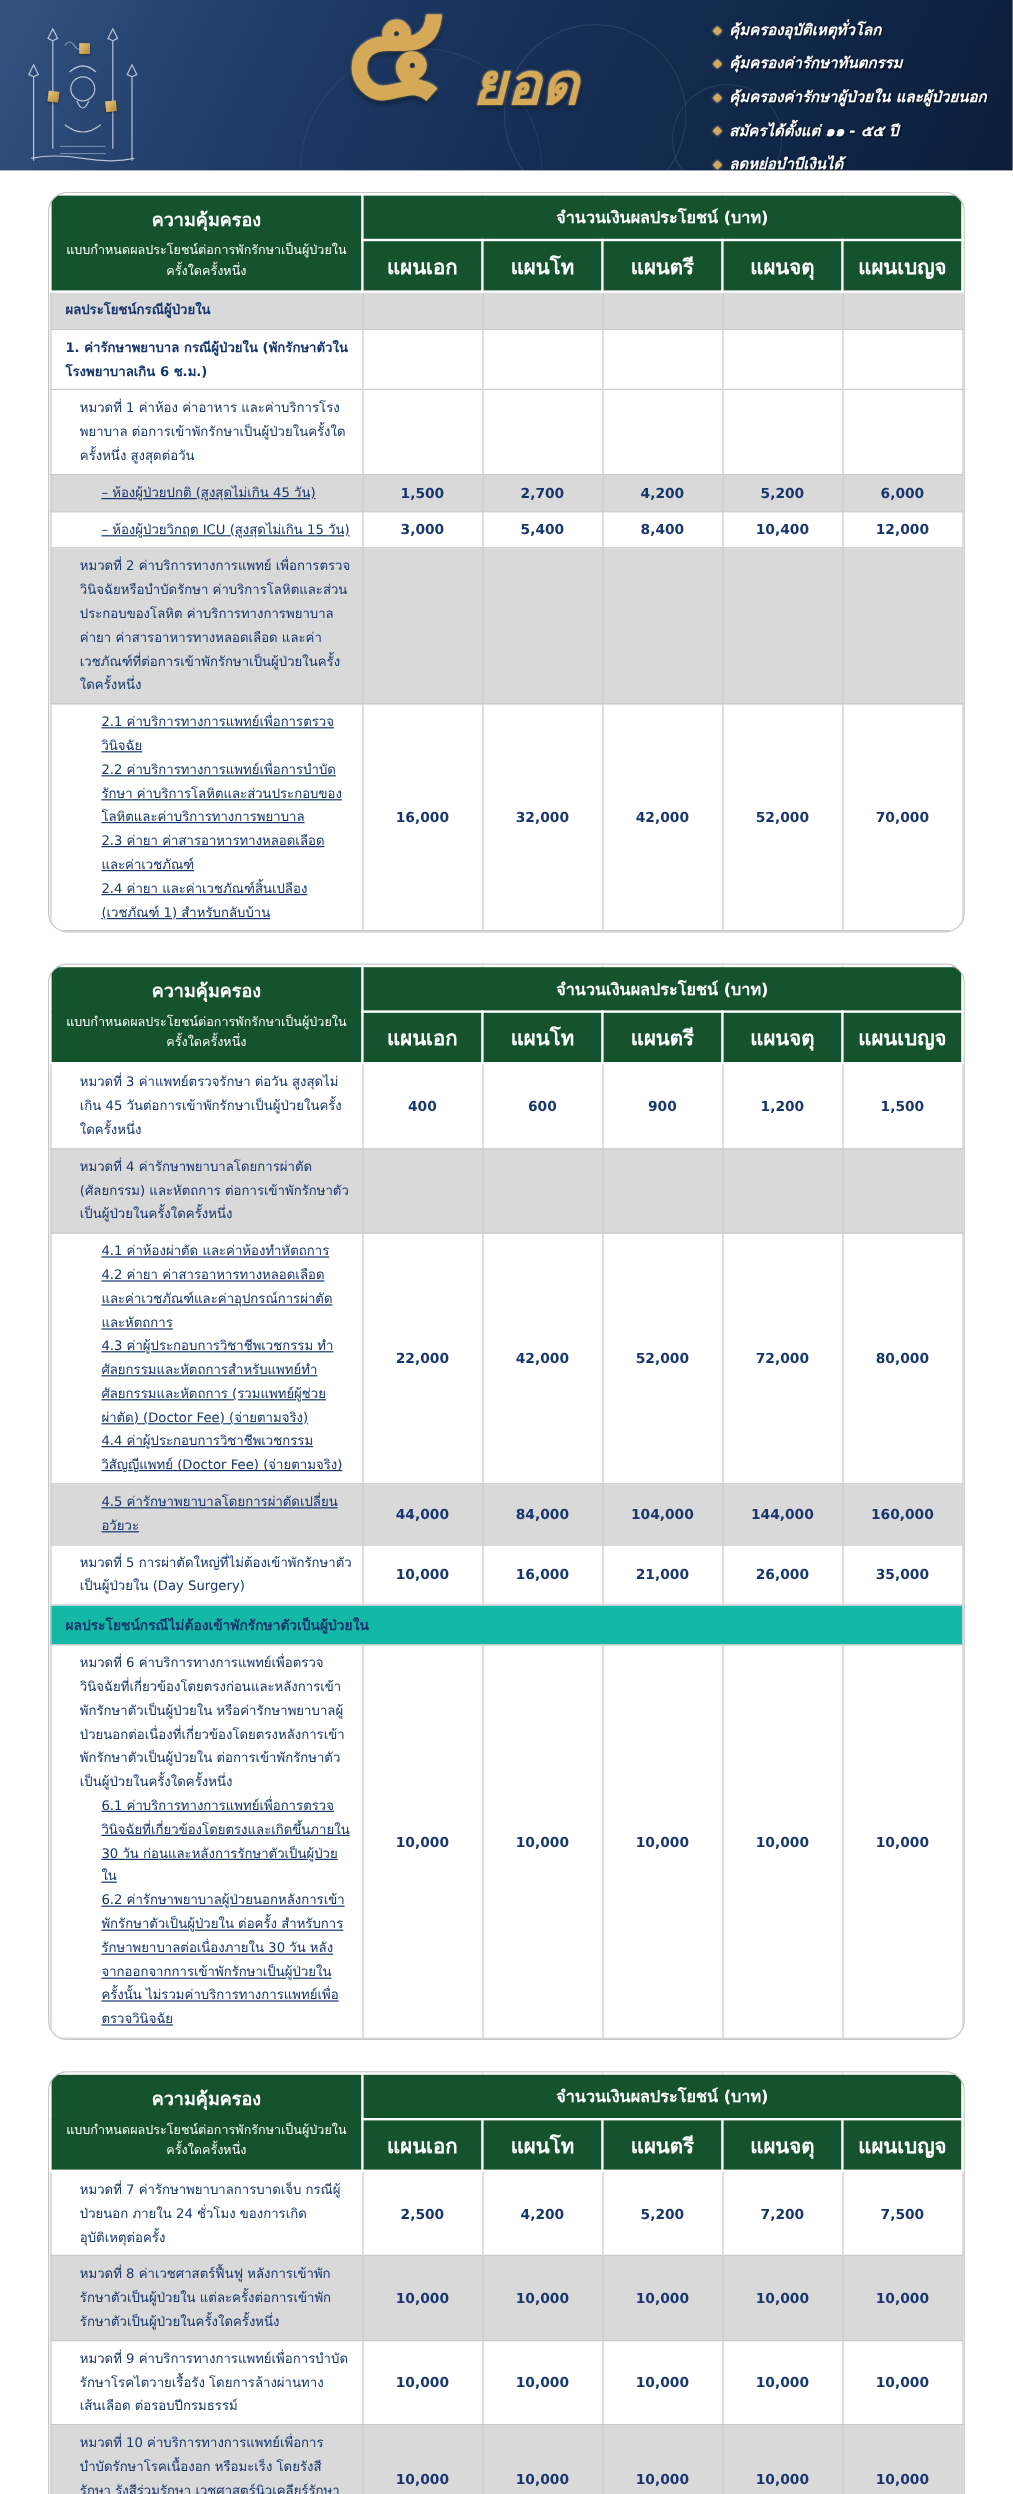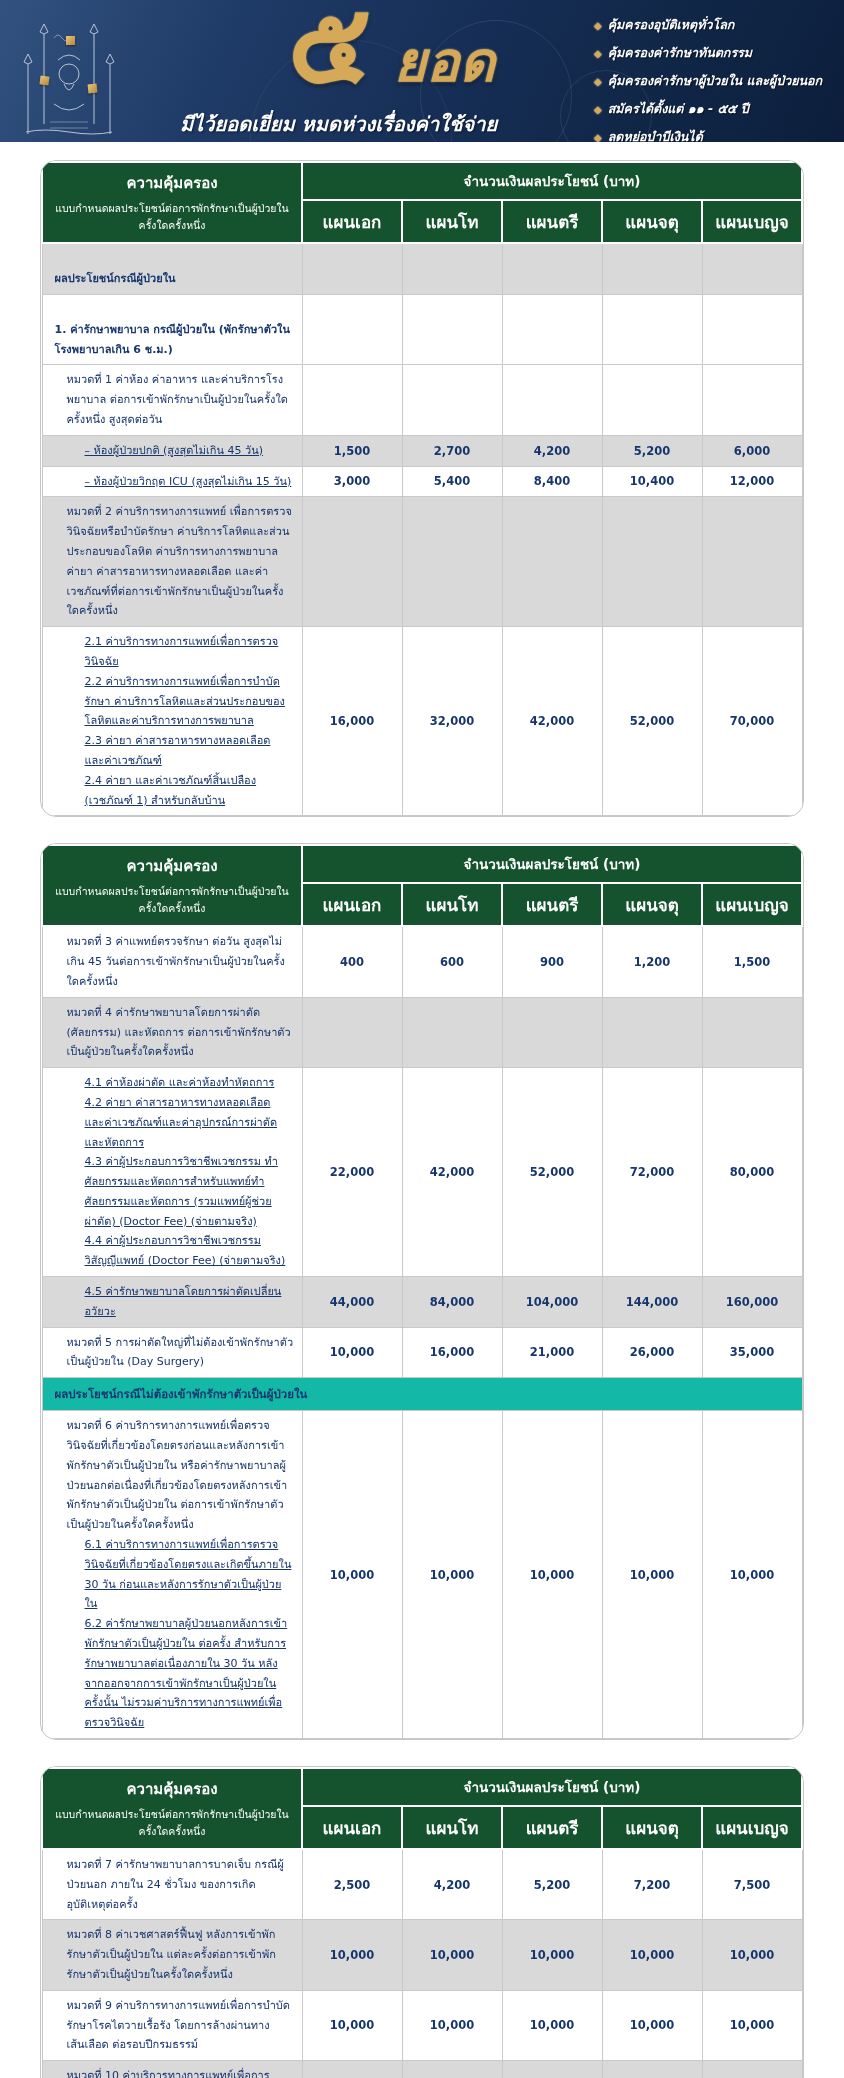--- a/index.html
+++ b/index.html
@@ -9,37 +9,37 @@
   .banner{position:relative;height:142px;overflow:hidden;
     background:linear-gradient(115deg,#33527f 0%,#1e3a66 28%,#162e55 55%,#102646 78%,#0c1e3c 100%);}
   .orn{position:absolute;border:1px solid rgba(255,255,255,.09);border-radius:50%;}
   .orn.o1{width:150px;height:150px;left:420px;top:20px;}
   .orn.o2{width:90px;height:90px;left:560px;top:70px;}
   .orn.o3{width:200px;height:200px;left:250px;top:40px;border-color:rgba(255,255,255,.06);}
   .yantra{position:absolute;left:14px;top:4px;}
   .gold-sq{position:absolute;width:9px;height:9px;background:linear-gradient(135deg,#e7c87c,#b8863b);box-shadow:0 1px 2px rgba(0,0,0,.4);}
   .title-prefix{position:absolute;left:170px;top:50px;font-size:44px;font-weight:bold;font-style:italic;color:#ffffff;text-shadow:1px 2px 3px rgba(0,0,0,.55);}
   .title-number{position:absolute;left:288px;top:-16px;font-size:110px;line-height:1.1;font-weight:bold;color:#d5a957;text-shadow:0 2px 4px rgba(0,0,0,.5),0 0 2px #f4dfa8;}
-  .title-suffix{position:absolute;left:394px;top:18px;font-size:55px;font-weight:bold;font-style:italic;color:#d5a957;text-shadow:0 2px 4px rgba(0,0,0,.5),0 0 2px #f4dfa8;text-align:right;}
+  .title-suffix{position:absolute;left:394px;top:32px;font-size:48px;font-weight:bold;font-style:italic;color:#d5a957;text-shadow:0 2px 4px rgba(0,0,0,.5),0 0 2px #f4dfa8;text-align:right;}
   .subtitle{position:absolute;left:180px;top:108px;font-size:20px;font-weight:bold;font-style:italic;color:#fff;text-shadow:1px 1px 2px rgba(0,0,0,.5);white-space:nowrap;}
   .bullets{position:absolute;right:12px;top:15px;width:238px;display:flex;flex-direction:column;gap:8px;}
   .bullet{font-size:12.5px;font-style:italic;font-weight:bold;color:#fff;display:flex;align-items:center;gap:6px;text-shadow:1px 1px 1px rgba(0,0,0,.5);}
   .diamond{color:#d5a957;font-size:10px;font-style:normal;text-shadow:0 0 2px #f4dfa8;}
 
   
   .twrap{margin:18px 40px 26px 40px;border:1px solid #c6c6c6;border-radius:16px;overflow:hidden;}
   .btable{width:100%;border-collapse:collapse;table-layout:fixed;}
   .btable th{background:#14532d;color:#fff;border:2px solid #fff;padding:7px 6px;vertical-align:middle;}
   .hl-title{font-size:15px;font-weight:bold;}
   .hl-sub{font-size:10.5px;font-weight:normal;margin-top:5px;}
   .htitle{font-size:13.5px;}
   .hplan{font-size:17px;padding:10px 3px;margin-top:16px;}
   .btable td{border:1px solid #c9c9c9;vertical-align:middle;}
   td.label{padding:5px 8px 5px 12px;font-size:11px;line-height:1.8;font-weight:500;}
-  .l0{margin-left:0;margin-top:20px;}
+  .l0{margin-left:0;}
   .l1{margin-left:12px;}
   .l2{margin-left:30px;text-decoration:underline;}
   td.val{text-align:center;font-weight:bold;font-size:11.5px;padding:4px 2px;}
   td.shade{background:#d9d9d9;}
   td.section{background:#14b8a6;font-weight:bold;font-size:11.5px;padding:7px 12px;}
 </style>
 </head>
 <body>
 
 <div class="banner">
@@ -65,21 +65,20 @@
         <path d="M36 118 h38 M36 124 h38"></path>
       </g>
     </svg>
     <div class="gold-sq" style="left:52px;top:32px;"></div>
     <div class="gold-sq" style="left:26px;top:72px;transform:rotate(8deg);"></div>
     <div class="gold-sq" style="left:74px;top:80px;transform:rotate(-6deg);"></div>
   </div>
 
   <div class="title-number">๕</div>
   <div class="title-suffix">ยอด</div>
-  <div class="subtitle">มีไว้ยอดเยี่ยม หมดห่วงเรื่องค่าใช้จ่าย</div>
 
   <div class="bullets">
       <div class="bullet">
         <span class="diamond">◆</span>
         <span>คุ้มครองอุบัติเหตุทั่วโลก</span>
       </div>
       <div class="bullet">
         <span class="diamond">◆</span>
         <span>คุ้มครองค่ารักษาทันตกรรม</span>
       </div>

